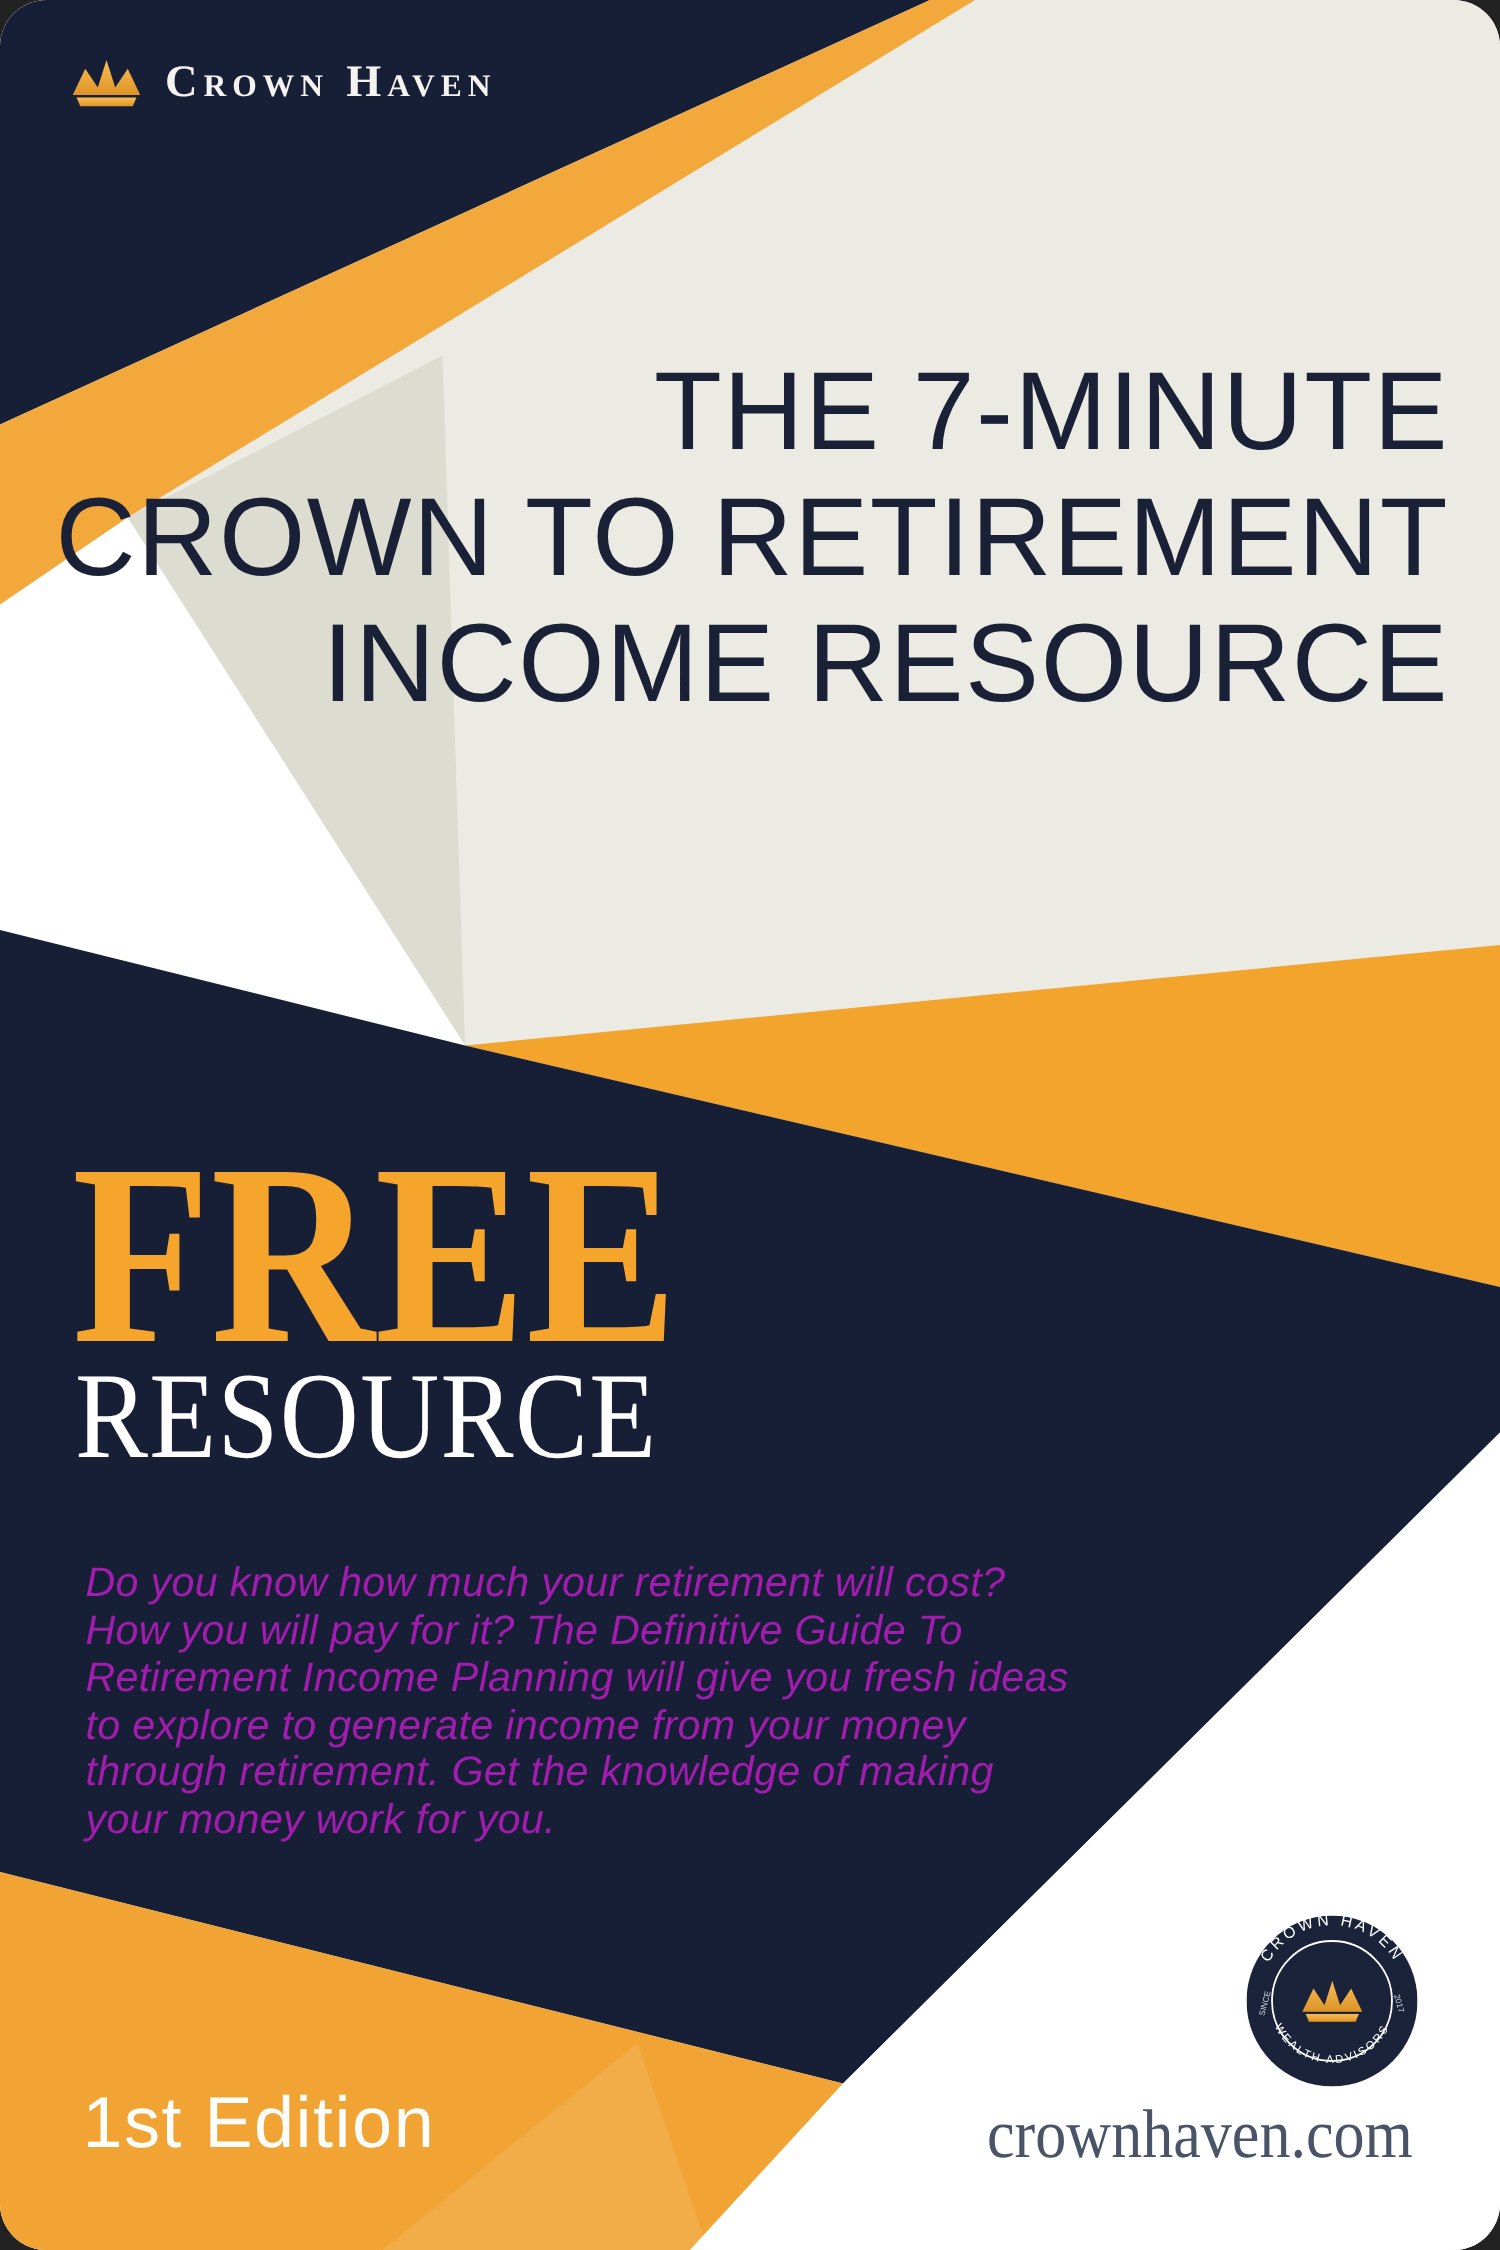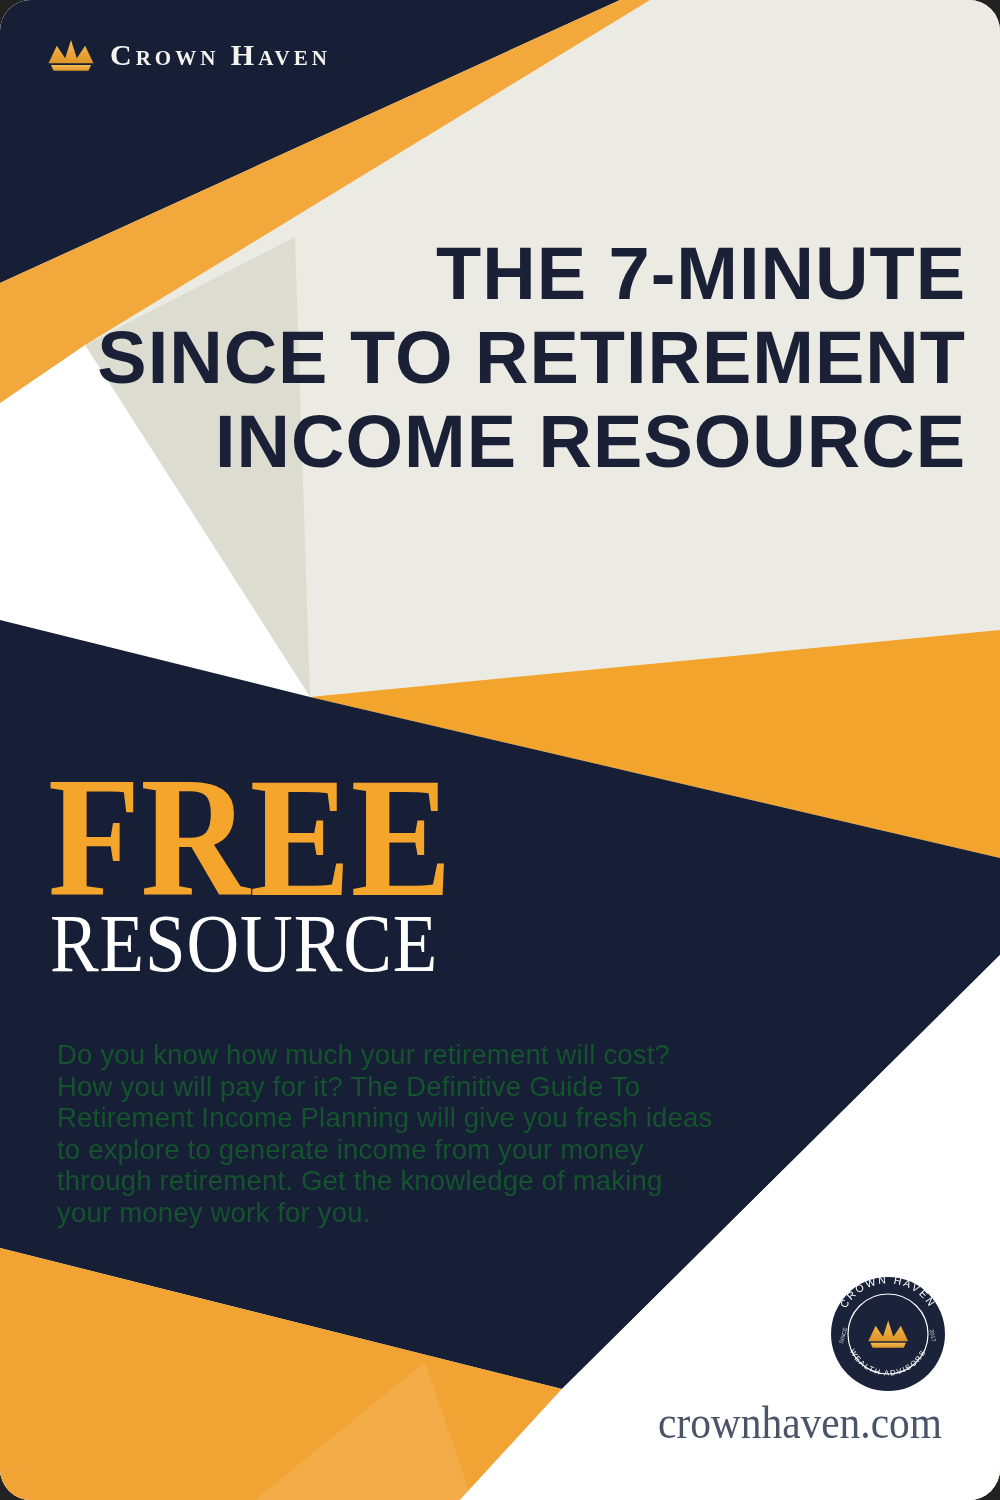--- a/index.html
+++ b/index.html
@@ -13,42 +13,42 @@
   
   .brand-row{left:46px;top:38px;display:flex;align-items:center;gap:14px;}
   .brand-name{
     font-family:"Liberation Serif",serif;font-variant:small-caps;
     color:#F4F3EE;font-size:30px;letter-spacing:4px;font-weight:600;
   }
 
   
   .title-block{
     right:34px;top:232px;text-align:right;
-    color:#1A2137;font-weight:700;font-size:74px;line-height:84px;letter-spacing:1px;
+    color:#1A2137;font-weight:400;font-size:74px;line-height:84px;letter-spacing:1px;
   }
 
   
   .free-word{
     left:48px;top:751px;
     font-family:"Liberation Serif",serif;font-weight:700;
     color:#F5A42C;font-size:172px;line-height:172px;
     transform:scaleX(0.88);transform-origin:left top;white-space:nowrap;
   }
   .resource-word{
     left:50px;top:903px;
     font-family:"Liberation Serif",serif;font-weight:400;
     color:#FFFFFF;font-size:82px;line-height:82px;letter-spacing:1px;
     transform:scaleX(0.89);transform-origin:left top;white-space:nowrap;
   }
 
   
   .para{
     left:57px;top:1039px;width:680px;
-    color:#14532d;font-size:27.5px;line-height:31.5px;letter-spacing:0.2px;
-    white-space:pre-line;font-weight:400;
+    color:#a21caf;font-size:27.5px;line-height:31.5px;letter-spacing:0.2px;
+    white-space:pre-line;font-weight:400;font-style:italic;
   }
 
   
   .edition{
     left:55px;top:1390px;color:#FDFDFB;font-size:48px;line-height:52px;letter-spacing:1px;
   }
   .website{
     left:658px;top:1398px;
     font-family:"Liberation Serif",serif;color:#4A5468;font-size:46px;line-height:50px;
     transform:scaleX(0.9);transform-origin:left top;white-space:nowrap;
@@ -84,34 +84,35 @@
     <svg width="50" height="34" viewBox="0 0 60 40">
       <path d="M3,30 L13,9 L23,24 L30,2 L37,24 L47,9 L57,30 Z" fill="url(#goldgrad)"></path>
       <path d="M6,32 L54,32 L51,39 L9,39 Z" fill="url(#goldgrad)"></path>
       <path d="M13,9 L23,24 L30,30 L23,24 Z" fill="rgba(120,70,10,0.35)"></path>
     </svg>
     <span class="brand-name">Crown Haven</span>
   </div>
 
   <div class="abs title-block">
     <div>THE 7-MINUTE</div>
-    <div>SINCE TO RETIREMENT</div>
+    <div>CROWN TO RETIREMENT</div>
     <div>INCOME RESOURCE</div>
   </div>
 
   <div class="abs free-word">FREE</div>
   <div class="abs resource-word">RESOURCE</div>
 
   <div class="abs para">Do you know how much your retirement will cost?
 How you will pay for it? The Definitive Guide To
 Retirement Income Planning will give you fresh ideas
 to explore to generate income from your money
 through retirement. Get the knowledge of making
 your money work for you.</div>
 
+  <div class="abs edition">1st Edition</div>
 
   <div class="abs badge-wrap">
     <svg width="114" height="114" viewBox="0 0 114 114">
       <circle cx="57" cy="57" r="57" fill="#1A2339"></circle>
       <circle cx="57" cy="57" r="40" fill="none" stroke="#FFFFFF" stroke-width="1.2"></circle>
       <defs>
         <path id="arcTop" d="M 11.6,70 A 48,48 0 1 1 102.4,70" fill="none"></path>
         <path id="arcBot" d="M 18,72 A 42,42 0 0 0 96,72" fill="none"></path>
       </defs>
       <text font-family="Liberation Sans, sans-serif" font-size="10.5" letter-spacing="2.2" fill="#FFFFFF">

